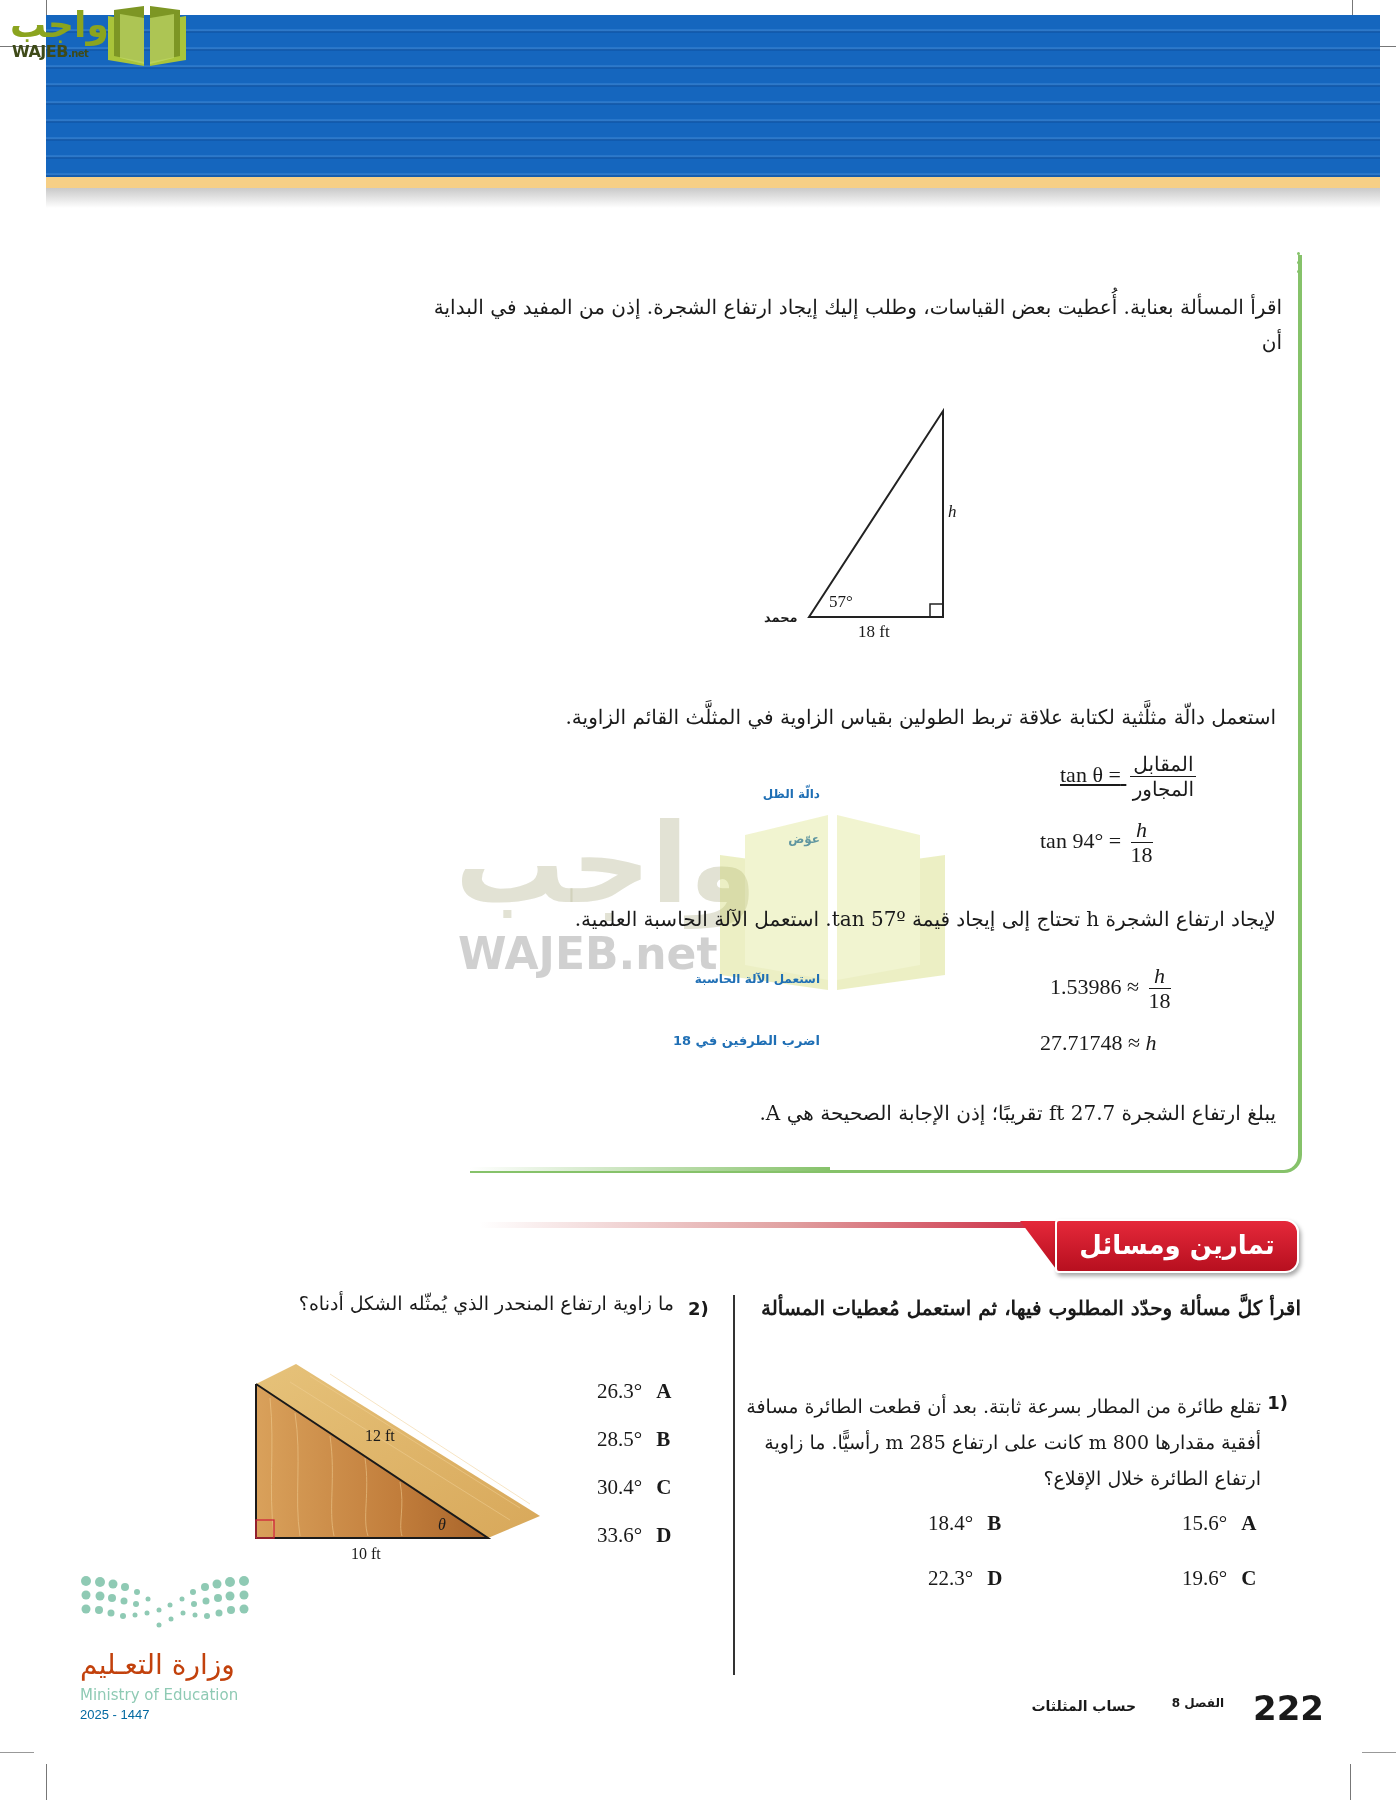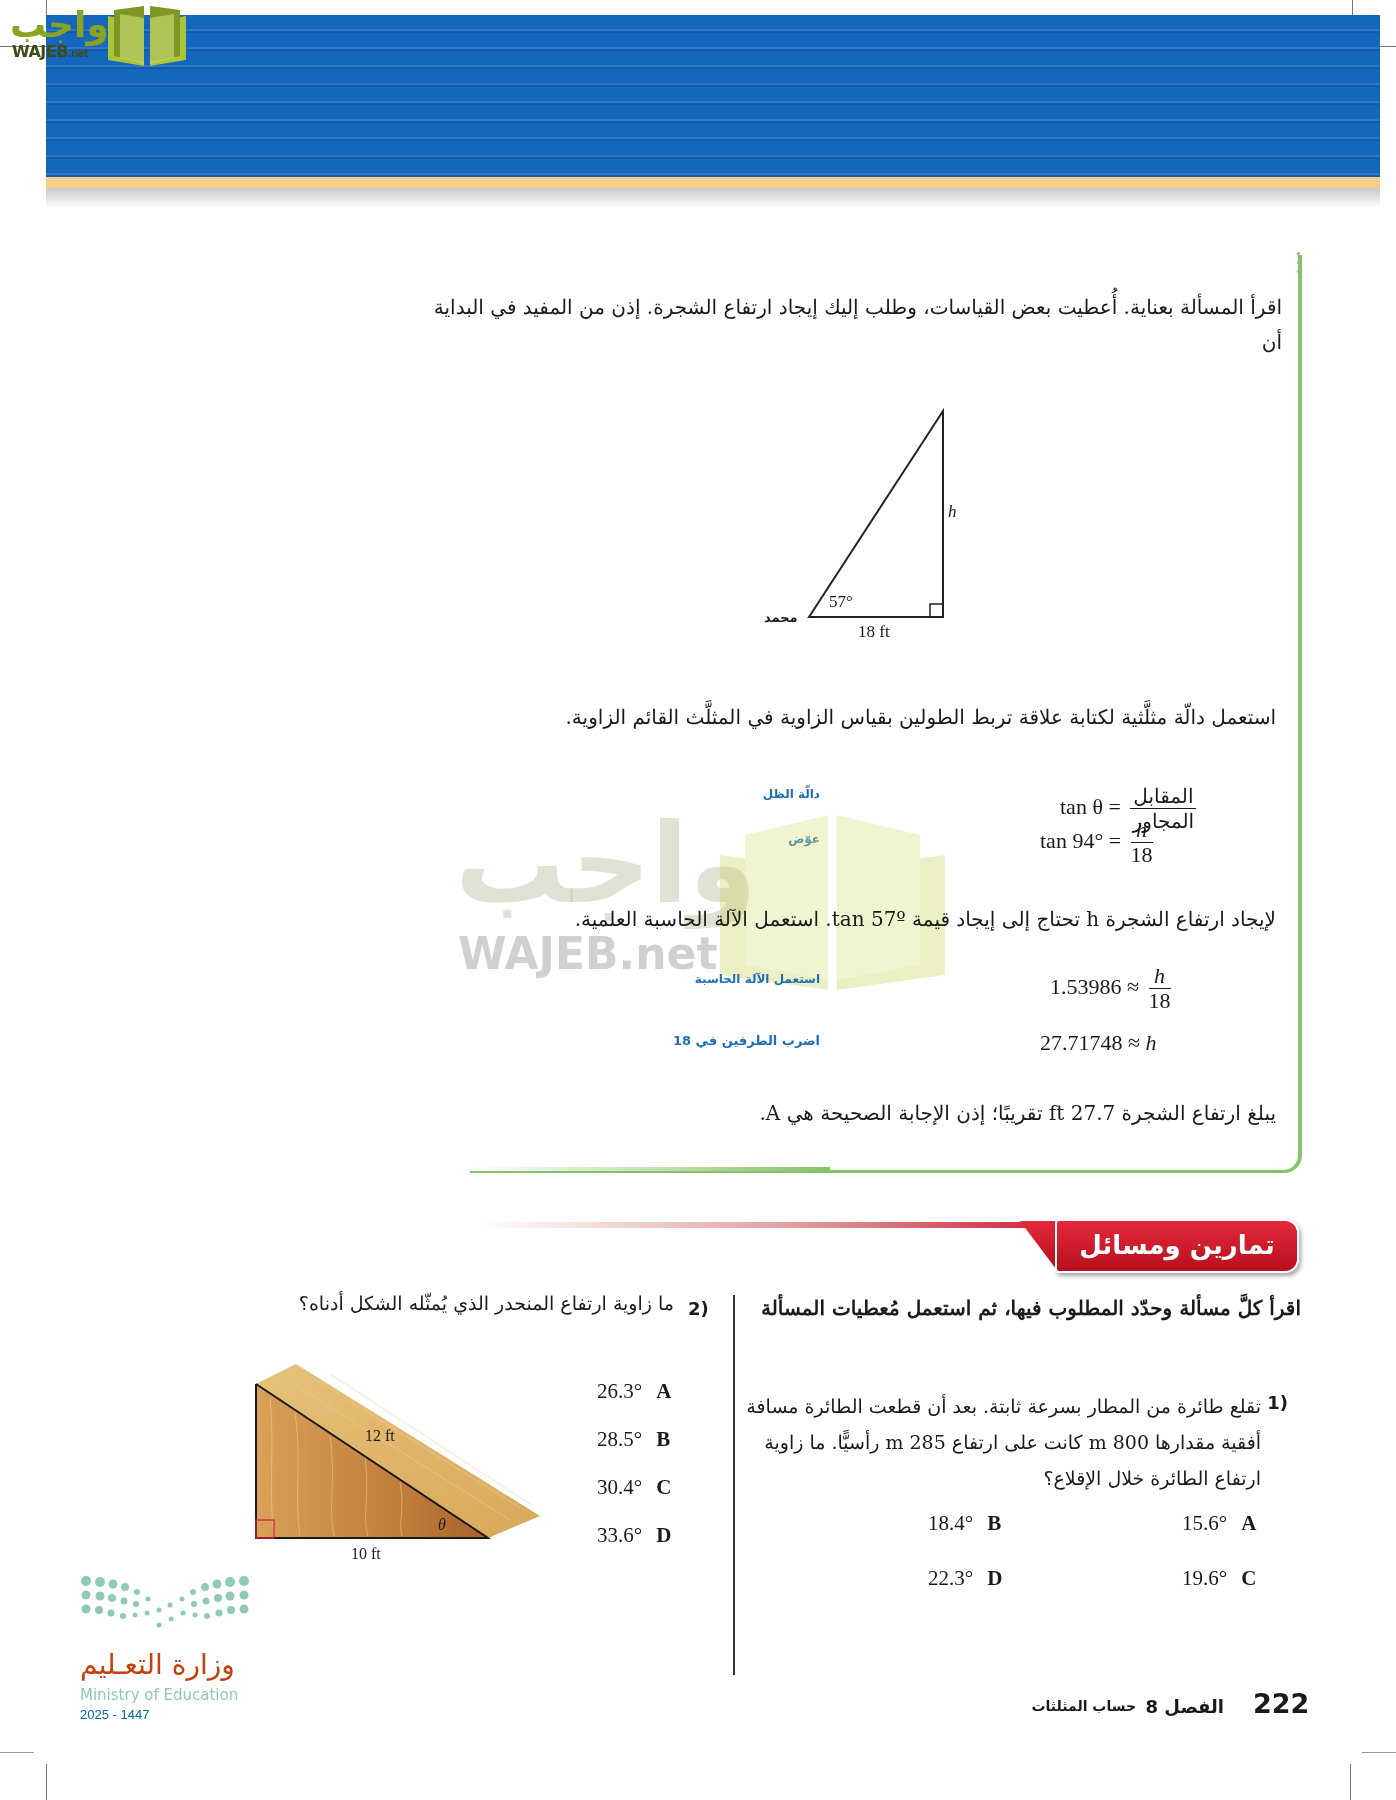--- a/index.html
+++ b/index.html
@@ -49,22 +49,22 @@
     left:1055px; top:1219px; width:240px; height:50px;
     background:linear-gradient(180deg,#e5283a,#b70f1f);
     border-radius:4px 14px 14px 4px; box-shadow:2px 3px 4px rgba(0,0,0,0.35);
     border:2px solid #ffffff; color:#fff; font-family:"DejaVu Sans",sans-serif; font-weight:bold; font-size:26px;
     text-align:center; line-height:48px; direction:rtl;
   }
   .section-tab-slope { left:1020px; top:1221px; width:60px; height:48px; background:linear-gradient(180deg,#e5283a,#b70f1f); clip-path:polygon(0 0,100% 0,100% 100%,60% 100%); }
   .divider { left:733px; top:1295px; width:2px; height:380px; background:#333; }
   .choice { font-family:"Liberation Serif", serif; font-size:21px; direction:ltr; white-space:nowrap; }
   .choice b { margin-left:14px; }
-  .footer-num { font-family:"DejaVu Sans",sans-serif; font-weight:bold; font-size:27px; }
-  .footer-ch { font-family:"DejaVu Sans",sans-serif; font-weight:bold; font-size:18px; direction:rtl; }
+  .footer-num { font-family:"DejaVu Sans",sans-serif; font-weight:bold; font-size:34px; }
+  .footer-ch { font-family:"DejaVu Sans",sans-serif; font-weight:bold; font-size:12px; direction:rtl; }
   .moe-ar { left:80px; top:1648px; font-family:"DejaVu Sans",sans-serif; font-size:28px; color:#c2410c; direction:rtl; }
   .moe-en { left:80px; top:1686px; font-family:"DejaVu Sans",sans-serif; font-size:15px; color:#8fcab4; }
   .moe-yr { left:80px; top:1707px; font-family:Liberation Sans, sans-serif; font-size:13px; color:#0369a1; }
 </style>
 </head>
 <body>
 
 <div class="abs crop-line" style="left:1352px;top:0;width:1px;height:32px;"></div>
 <div class="abs crop-line" style="left:1364px;top:46px;width:32px;height:1px;"></div>
 <div class="abs crop-line" style="left:46px;top:0;width:1px;height:46px;"></div>
@@ -105,21 +105,21 @@
   <polygon points="49,217 183,11 183,217" fill="none" stroke="#222" stroke-width="2"></polygon>
   <rect x="170" y="204" width="13" height="13" fill="none" stroke="#222" stroke-width="1.5"></rect>
 </svg>
 <div class="abs math" style="left:829px;top:592px;font-size:17px;">57°</div>
 <div class="abs math" style="left:858px;top:622px;font-size:17px;">18 ft</div>
 <div class="abs math it" style="left:948px;top:502px;font-size:17px;">h</div>
 <div class="abs" style="left:764px;top:610px;font-family:'DejaVu Sans',sans-serif;font-weight:bold;font-size:13px;direction:rtl;">محمد</div>
 
 <div class="abs rtl para" style="right:120px;top:700px;width:760px;">استعمل دالّة مثلَّثية لكتابة علاقة تربط الطولين بقياس الزاوية في المثلَّث القائم الزاوية.</div>
 
-<div class="abs math" style="left:1060px;top:784px;">
+<div class="abs math" style="left:1060px;top:752px;text-decoration:underline;">
   <span>tan θ =</span>
   <span class="frac" style="font-family:'DejaVu Serif',serif;font-size:20px;">
     <span class="num">المقابل</span>
     <span class="den">المجاور</span>
   </span>
 </div>
 <div class="abs note" style="right:576px;top:771px;margin-top:16px;">دالّة الظل</div>
 
 <div class="abs math" style="left:1040px;top:818px;">
   <span>tan 94° =</span>

